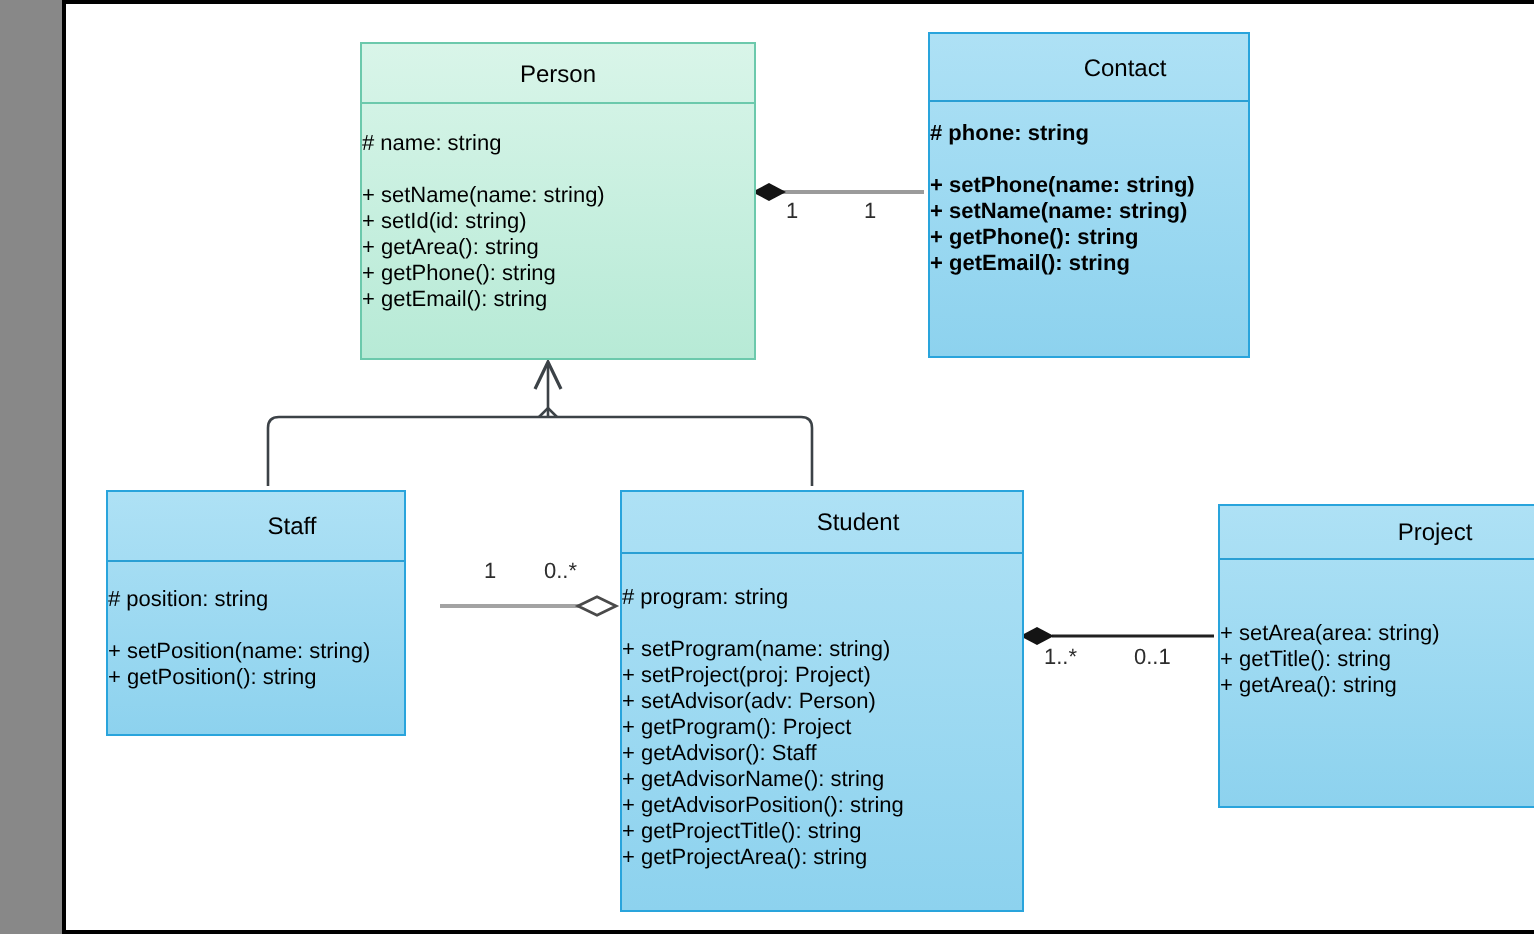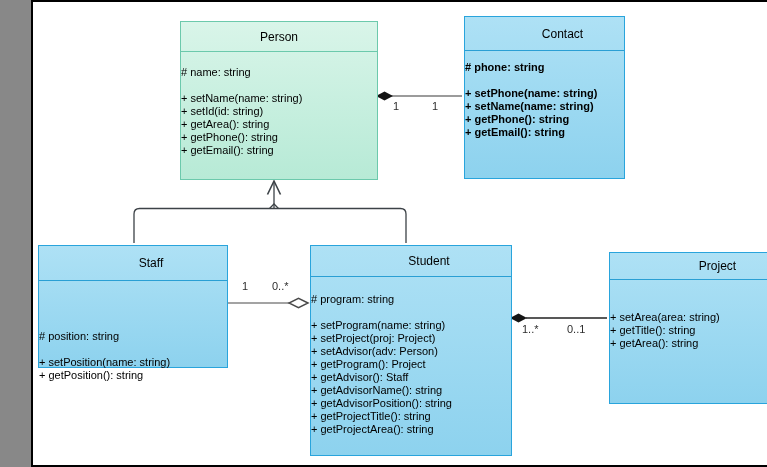--- a/index.html
+++ b/index.html
@@ -96,21 +96,21 @@
       </div>
       <div class="methods">
         <div class="line">+ setPhone(name: string)</div>
         <div class="line">+ setName(name: string)</div>
         <div class="line">+ getPhone(): string</div>
         <div class="line">+ getEmail(): string</div>
       </div>
     </div>
   </div>
 
-  <div class="uml-class blue" style="left:5px;top:243px;width:190px;height:123px;gap:36px;">
+  <div class="uml-class blue" style="left:20px;top:243px;width:150px;height:123px;">
     <div class="uml-title" style="height:34px;">Staff</div>
     <div class="uml-body" style="padding-top:13px;">
       <div class="attrs">
         <div class="line"># position: string</div>
       </div>
       <div class="methods">
         <div class="line">+ setPosition(name: string)</div>
         <div class="line">+ getPosition(): string</div>
       </div>
     </div>

